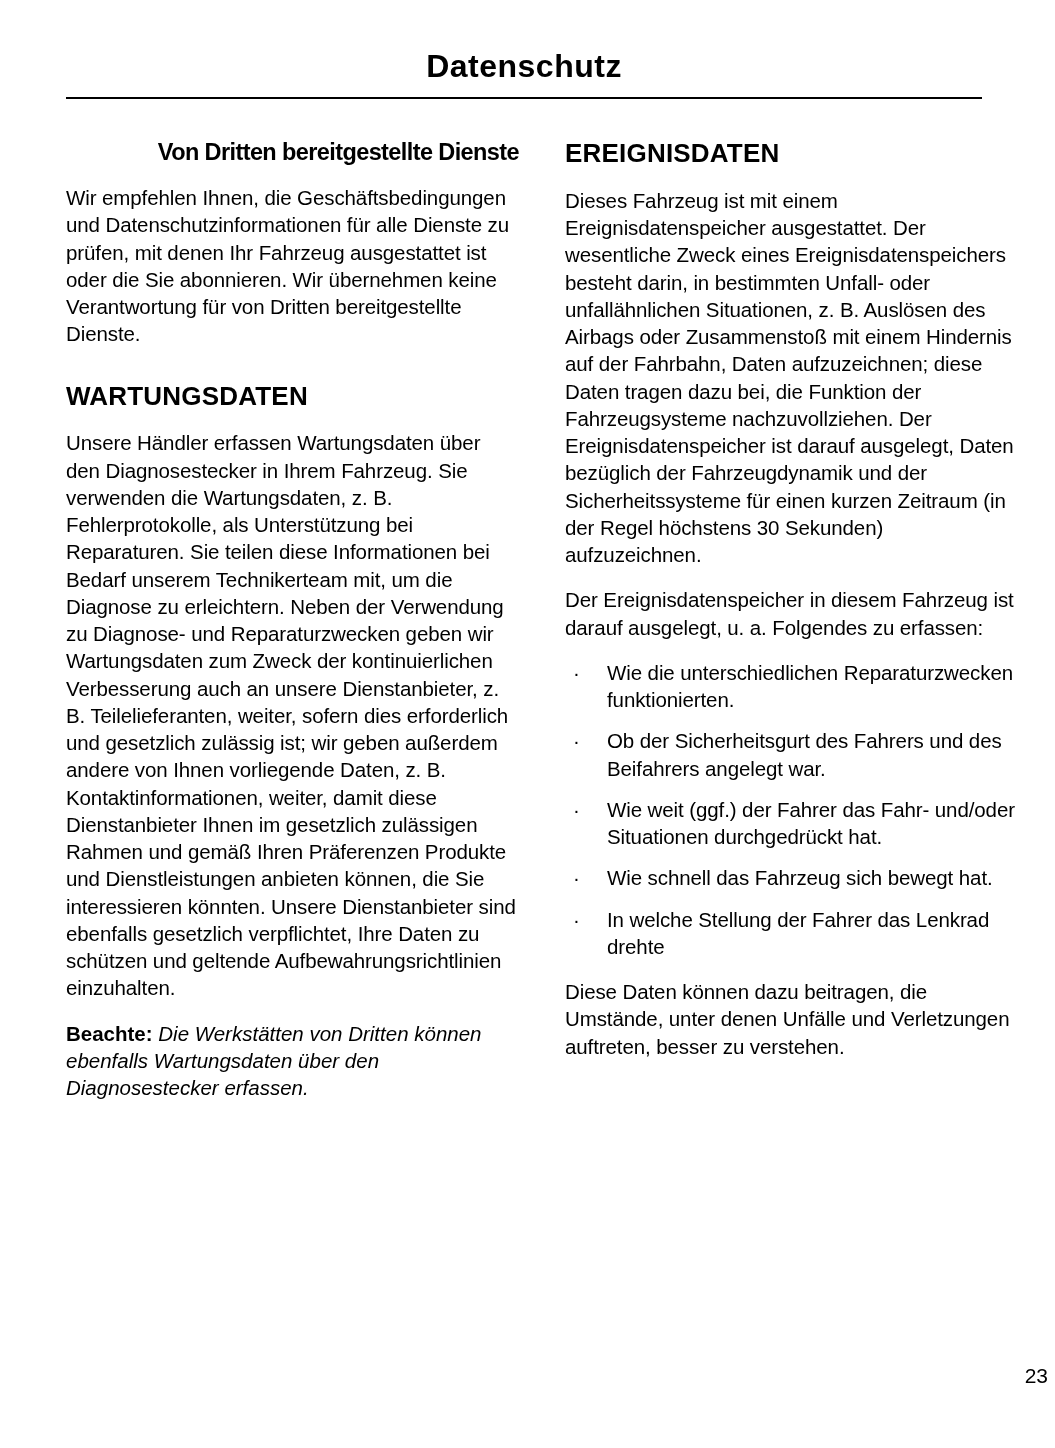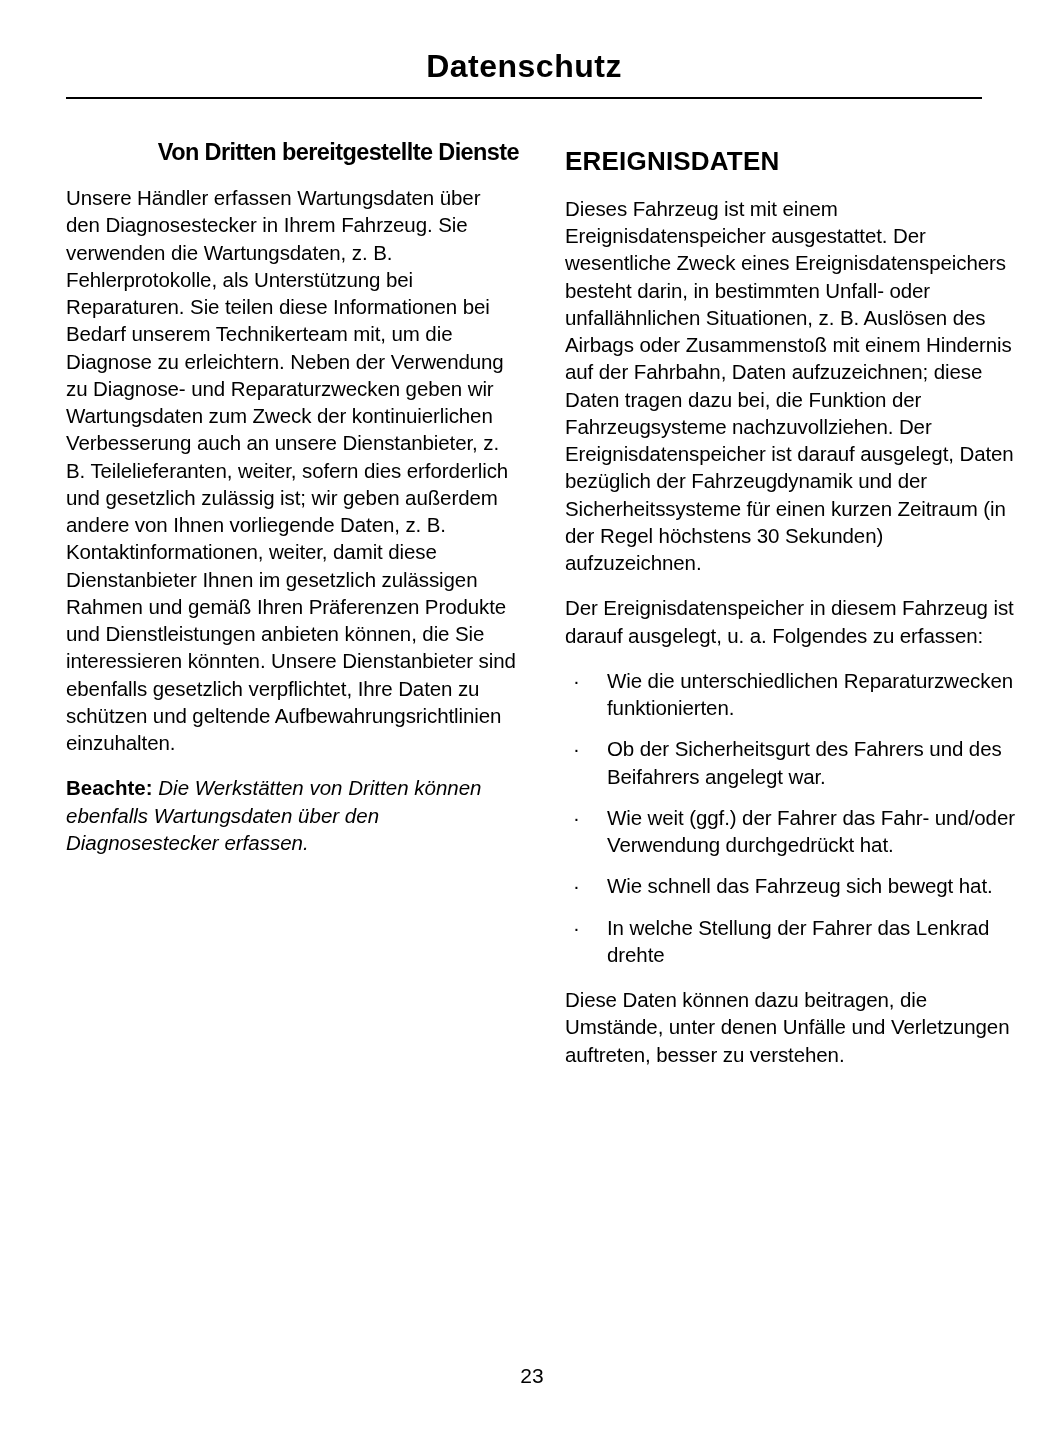--- a/index.html
+++ b/index.html
@@ -51,21 +51,21 @@
     text-align: right;
   }
   h2.section-head {
     font-size: 26px;
     font-weight: bold;
     letter-spacing: 0.2px;
     margin: 34px 0 18px 0;
     line-height: 1.15;
   }
   h2.section-head.first {
-    margin-top: 8px;
+    margin-top: 0;
   }
   p.body {
     font-size: 20.5px;
     line-height: 1.33;
     margin: 0 0 18px 0;
     letter-spacing: -0.1px;
   }
   p.body:last-child {
     margin-bottom: 16px;
   }
@@ -98,57 +98,59 @@
     box-sizing: border-box;
   }
   ul.bullets li .txt {
     flex: 1 1 auto;
   }
   .page-number {
     position: absolute;
     left: 0;
     right: 0;
     bottom: 60px;
-    text-align: center;
+    text-align: right;
     font-size: 21px;
     padding-left: 16px;
   }
 </style>
 </head>
 <body>
 
 <div class="page">
 
   <div class="page-header">Datenschutz</div>
   <div class="header-rule"></div>
 
   <div class="columns">
 
     <div class="col">
       <h2 class="sub-head">Von Dritten bereitgestellte Dienste</h2>
+      <p class="body">Wir empfehlen Ihnen, die Geschäftsbedingungen und Datenschutzinformationen für alle Dienste zu prüfen, mit denen Ihr Fahrzeug ausgestattet ist oder die Sie abonnieren. Wir übernehmen keine Verantwortung für von Dritten bereitgestellte Dienste.</p>
+      <h2 class="section-head">WARTUNGSDATEN</h2>
       <p class="body">Unsere Händler erfassen Wartungsdaten über den Diagnosestecker in Ihrem Fahrzeug. Sie verwenden die Wartungsdaten, z. B. Fehlerprotokolle, als Unterstützung bei Reparaturen. Sie teilen diese Informationen bei Bedarf unserem Technikerteam mit, um die Diagnose zu erleichtern. Neben der Verwendung zu Diagnose- und Reparaturzwecken geben wir Wartungsdaten zum Zweck der kontinuierlichen Verbesserung auch an unsere Dienstanbieter, z. B. Teilelieferanten, weiter, sofern dies erforderlich und gesetzlich zulässig ist; wir geben außerdem andere von Ihnen vorliegende Daten, z. B. Kontaktinformationen, weiter, damit diese Dienstanbieter Ihnen im gesetzlich zulässigen Rahmen und gemäß Ihren Präferenzen Produkte und Dienstleistungen anbieten können, die Sie interessieren könnten. Unsere Dienstanbieter sind ebenfalls gesetzlich verpflichtet, Ihre Daten zu schützen und geltende Aufbewahrungsrichtlinien einzuhalten.</p>
       <p class="note"><span class="note-label">Beachte:</span><span> Die Werkstätten von Dritten können ebenfalls Wartungsdaten über den Diagnosestecker erfassen.</span></p>
     </div>
 
     <div class="col">
       <h2 class="section-head first">EREIGNISDATEN</h2>
       <p class="body">Dieses Fahrzeug ist mit einem Ereignisdatenspeicher ausgestattet. Der wesentliche Zweck eines Ereignisdatenspeichers besteht darin, in bestimmten Unfall- oder unfallähnlichen Situationen, z. B. Auslösen des Airbags oder Zusammenstoß mit einem Hindernis auf der Fahrbahn, Daten aufzuzeichnen; diese Daten tragen dazu bei, die Funktion der Fahrzeugsysteme nachzuvollziehen. Der Ereignisdatenspeicher ist darauf ausgelegt, Daten bezüglich der Fahrzeugdynamik und der Sicherheitssysteme für einen kurzen Zeitraum (in der Regel höchstens 30 Sekunden) aufzuzeichnen.</p>
       <p class="body">Der Ereignisdatenspeicher in diesem Fahrzeug ist darauf ausgelegt, u. a. Folgendes zu erfassen:</p>
       <ul class="bullets">
         <li>
             <span class="dot">·</span>
             <span class="txt">Wie die unterschiedlichen Reparaturzwecken funktionierten.</span>
           </li>
         <li>
             <span class="dot">·</span>
             <span class="txt">Ob der Sicherheitsgurt des Fahrers und des Beifahrers angelegt war.</span>
           </li>
         <li>
             <span class="dot">·</span>
-            <span class="txt">Wie weit (ggf.) der Fahrer das Fahr- und/oder Verwendung durchgedrückt hat.</span>
+            <span class="txt">Wie weit (ggf.) der Fahrer das Fahr- und/oder Situationen durchgedrückt hat.</span>
           </li>
         <li>
             <span class="dot">·</span>
             <span class="txt">Wie schnell das Fahrzeug sich bewegt hat.</span>
           </li>
         <li>
             <span class="dot">·</span>
             <span class="txt">In welche Stellung der Fahrer das Lenkrad drehte</span>
           </li>
       </ul>

